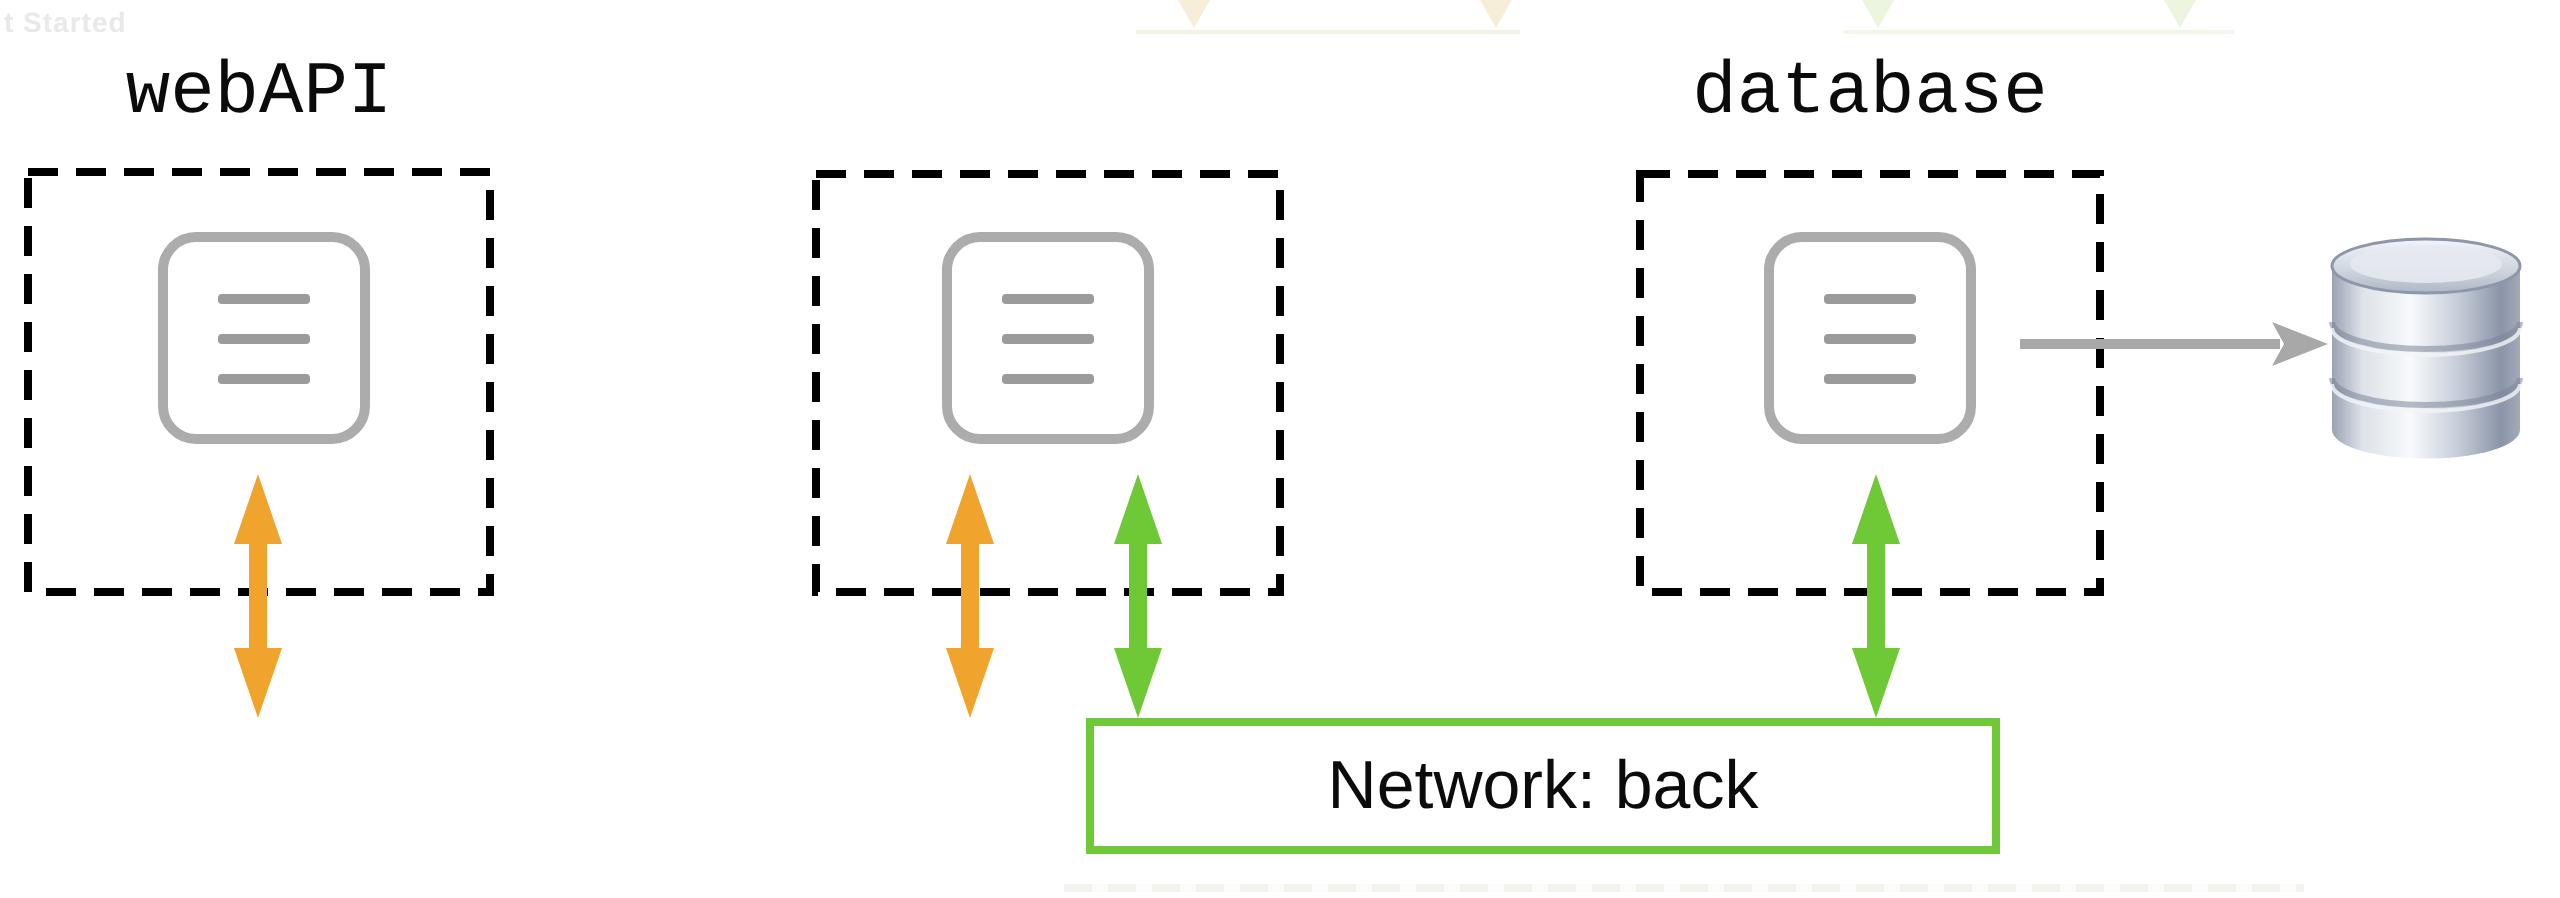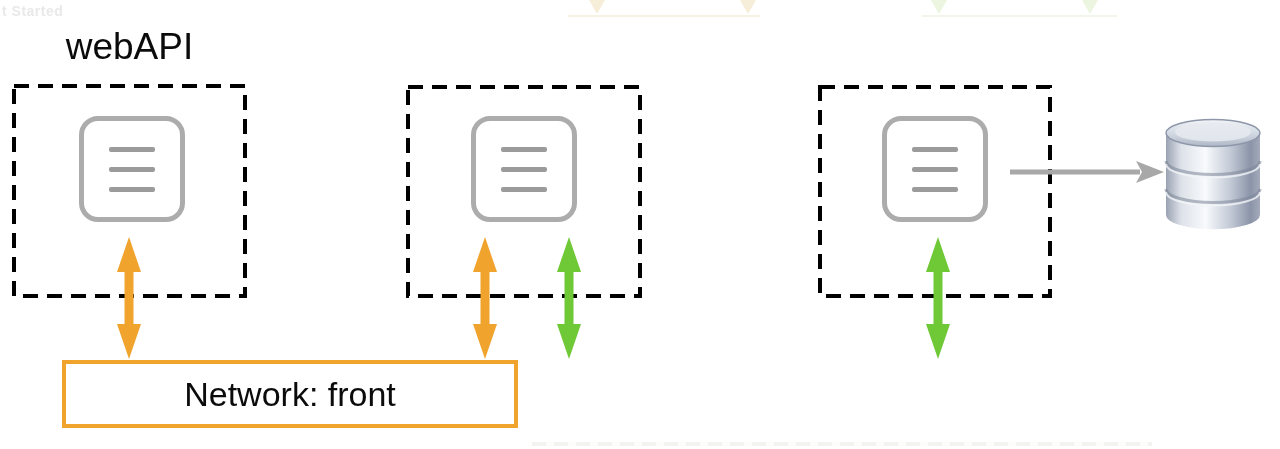--- a/index.html
+++ b/index.html
@@ -3,21 +3,21 @@
 <meta charset="utf-8">
 <style>
   html,body{margin:0;padding:0;background:#ffffff;}
   .stage{
     position:relative;width:1280px;height:449px;background:#ffffff;overflow:hidden;
     font-family:"Liberation Sans",sans-serif;color:#111;
   }
   
   .svc-title{
     position:absolute;top:24px;height:46px;line-height:46px;
-    font-size:37px;text-align:center;color:#0b0b0b;white-space:nowrap;
+    font-size:37px;text-align:center;color:#0b0b0b;white-space:nowrap;font-family:Liberation Mono, monospace;
   }
   .t1{left:14px;width:231px;}
   .t2{left:378px;width:292px;}
   .t3{left:820px;width:230px;}
   
   .dashed-svg{position:absolute;}
   
   .container-icon{
     position:absolute;width:106px;height:106px;box-sizing:border-box;
     border:5px solid var(--icon-gray,#ACACAC);border-radius:19px;background:#fff;
@@ -73,20 +73,21 @@
   <div class="ghost-text">t Started</div>
   <div class="ghost-line gl1"></div>
   <div class="ghost-tri gt-o gtp1"></div>
   <div class="ghost-tri gt-o gtp2"></div>
   <div class="ghost-line gl2"></div>
   <div class="ghost-tri gt-g gtp3"></div>
   <div class="ghost-tri gt-g gtp4"></div>
   <div class="ghost-strip"></div>
 
   <div class="svc-title t1">webAPI</div>
+  <div class="svc-title t3">database</div>
 
   <svg class="dashed-svg" style="left:12px;top:84px" width="235" height="214">
     <rect x="2" y="2" width="231" height="210" fill="none" stroke="var(--dash-black,#000)" stroke-width="4" stroke-dasharray="15 9"></rect>
   </svg>
   <svg class="dashed-svg" style="left:406px;top:85px" width="236" height="213">
     <rect x="2" y="2" width="232" height="209" fill="none" stroke="var(--dash-black,#000)" stroke-width="4" stroke-dasharray="15 9"></rect>
   </svg>
   <svg class="dashed-svg" style="left:818px;top:85px" width="234" height="213">
     <rect x="2" y="2" width="230" height="209" fill="none" stroke="var(--dash-black,#000)" stroke-width="4" stroke-dasharray="15 9"></rect>
   </svg>
@@ -113,22 +114,22 @@
   <svg class="varrow a2" viewBox="0 0 30 122">
     <polygon fill="var(--orange,#F0A32D)" points="15,0 27,35 19.5,35 19.5,87 27,87 15,122 3,87 10.5,87 10.5,35 3,35"></polygon>
   </svg>
   <svg class="varrow a3" viewBox="0 0 30 122">
     <polygon fill="var(--green,#6FC836)" points="15,0 27,35 19.5,35 19.5,87 27,87 15,122 3,87 10.5,87 10.5,35 3,35"></polygon>
   </svg>
   <svg class="varrow a4" viewBox="0 0 30 122">
     <polygon fill="var(--green,#6FC836)" points="15,0 27,35 19.5,35 19.5,87 27,87 15,122 3,87 10.5,87 10.5,35 3,35"></polygon>
   </svg>
 
-  <div class="net-box net-front">
-    <span>Network: front</span>
+  <div class="net-box net-back">
+    <span>Network: back</span>
   </div>
 
   <svg class="harrow" width="158" height="28">
     <line x1="2" y1="14" x2="132" y2="14" stroke="var(--arrow-gray,#A8A8A8)" stroke-width="5"></line>
     <polygon points="128,3 156,14 128,25 134,14" fill="var(--arrow-gray,#A8A8A8)"></polygon>
   </svg>
 
   <svg class="db-cyl" width="100" height="116" viewBox="0 0 100 116">
     <defs>
       <linearGradient id="cylBody" x1="0" y1="0" x2="1" y2="0">

